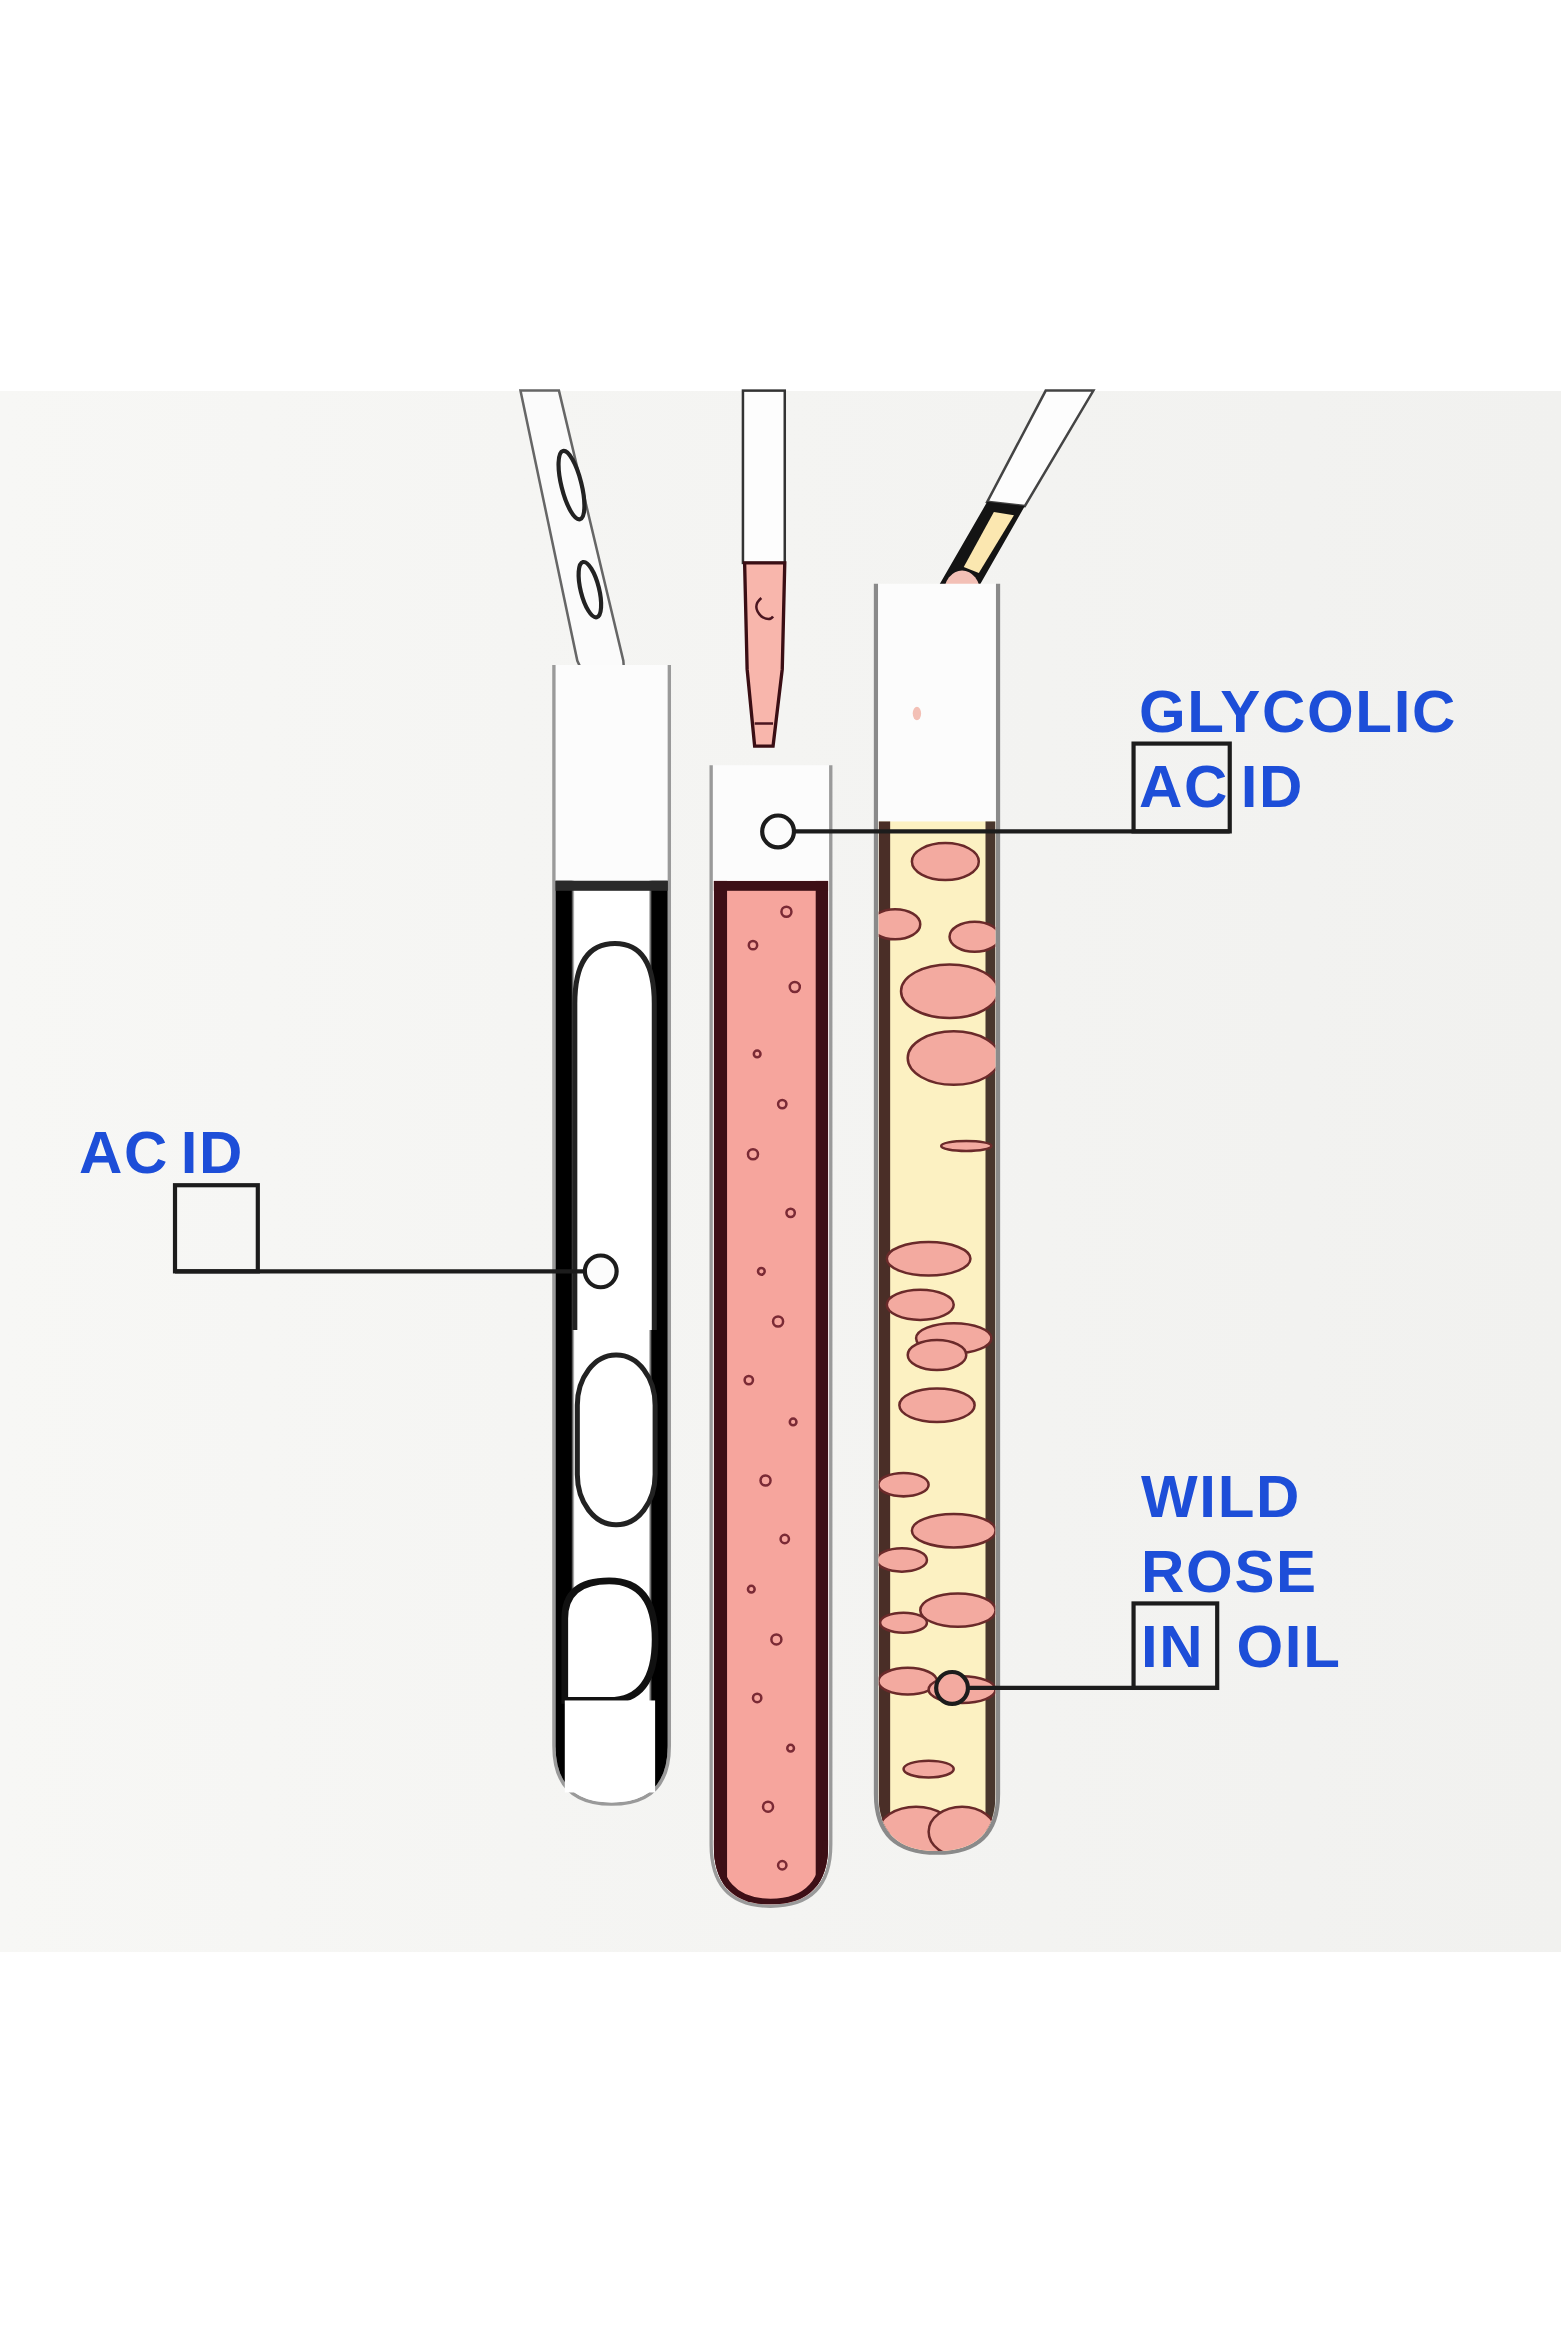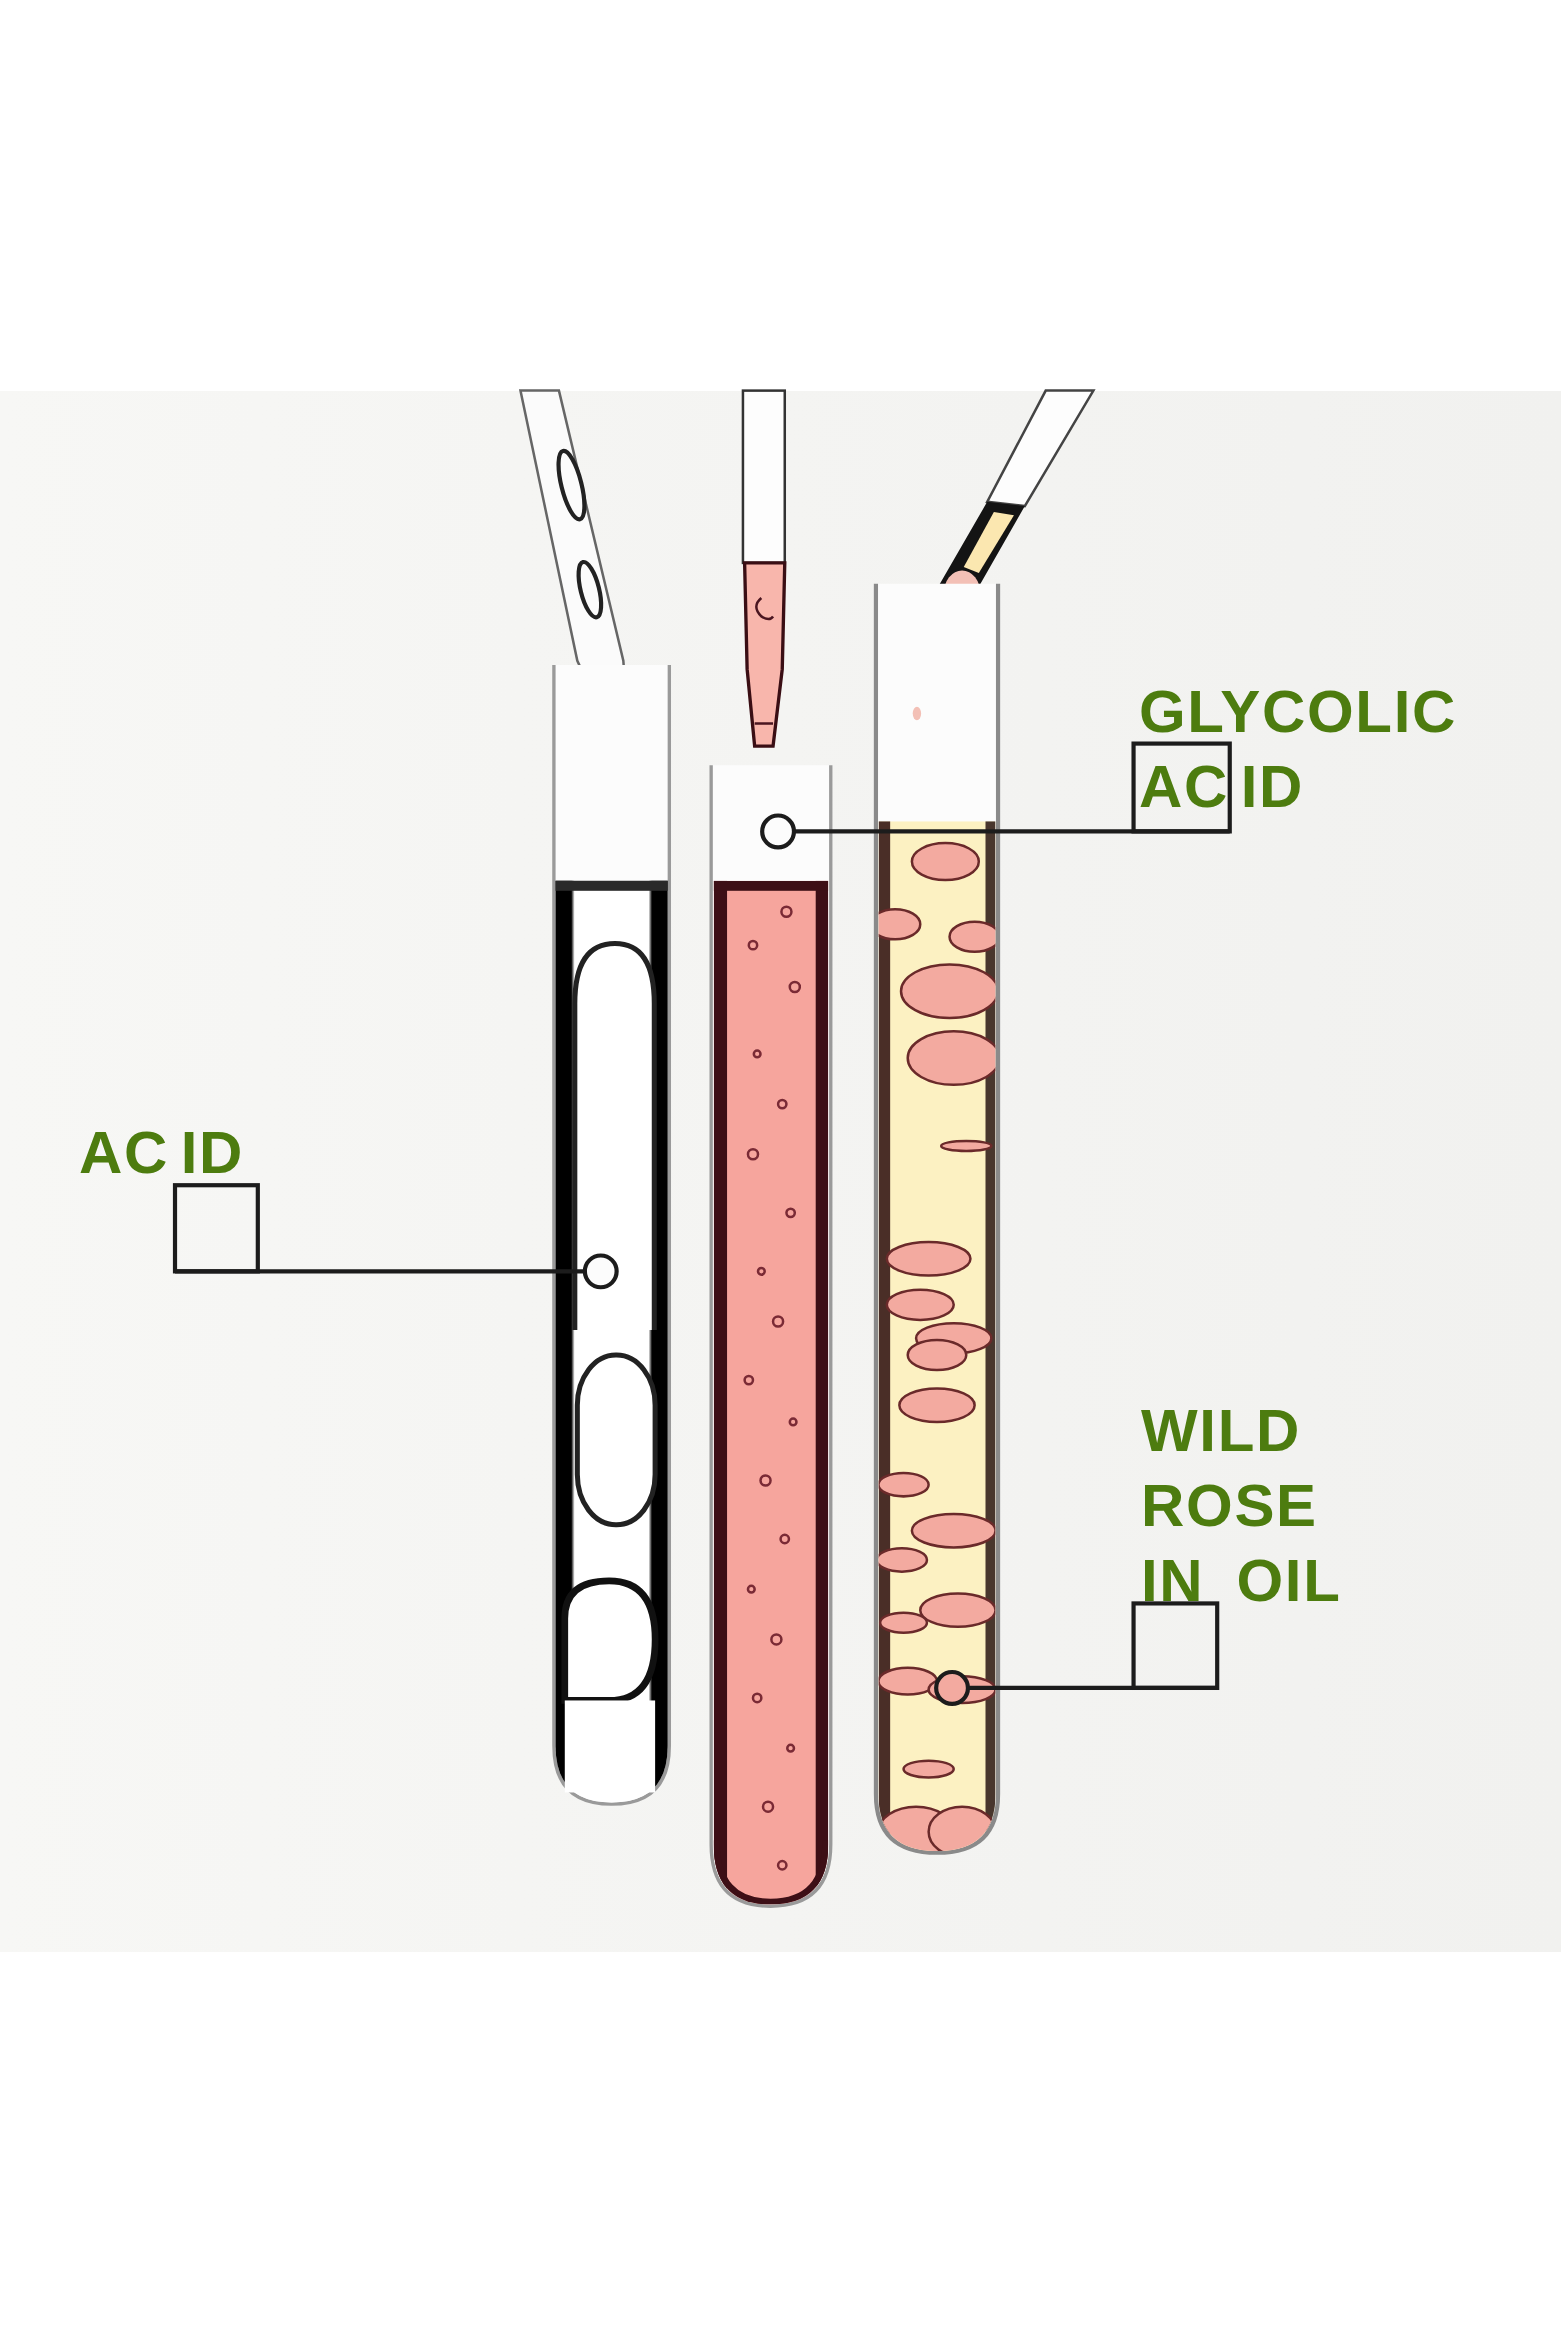--- a/index.html
+++ b/index.html
@@ -1,21 +1,21 @@
 <!DOCTYPE html>
 <html style="font-size:13.4px"><head>
 <meta charset="utf-8">
 <style>
   html, body { margin: 0; padding: 0; }
   body { width: 1562px; height: 2342px; background: #ffffff; position: relative; overflow: hidden;
          font-family: "Liberation Sans", "DejaVu Sans", sans-serif; }
   .panel { position: absolute; left: 0; top: 391px; width: 1562px; height: 1561px;
            background: linear-gradient(90deg, #f7f7f5 0%, #f4f4f2 50%, #f1f1ef 100%); }
   svg.art { position: absolute; left: 0; top: 0; width: 1562px; height: 2342px; }
-  .label { position: absolute; color: #4d7c0f; font-weight: 700; font-size: 60px;
+  .label { position: absolute; color: #1d4ed8; font-weight: 700; font-size: 60px;
            letter-spacing: 1.7px; line-height: 75px; white-space: nowrap; }
   .label .line { display: block; height: 75px; }
 </style>
 </head>
 <body>
 
 <div class="panel"></div>
 
 <svg class="art" viewBox="0 0 1867 2800">
   <defs>
@@ -145,18 +145,18 @@
 
 <div class="label" style="left:79px; top:1115px;">
   <span class="line"><span>AC</span><span style="margin-left:11.7px">ID</span></span>
 </div>
 
 <div class="label" style="left:1139px; top:674px;">
   <span class="line">GLYCOLIC</span>
   <span class="line"><span>AC</span><span style="margin-left:11.7px">ID</span></span>
 </div>
 
-<div class="label" style="left:1141px; top:1393px;">
+<div class="label" style="left:1141px; top:1459px;">
   <span class="line">WILD</span>
   <span class="line">ROSE</span>
   <span class="line"><span>IN</span><span style="margin-left:32px">OIL</span></span>
 </div>
 
 
 </body></html>

